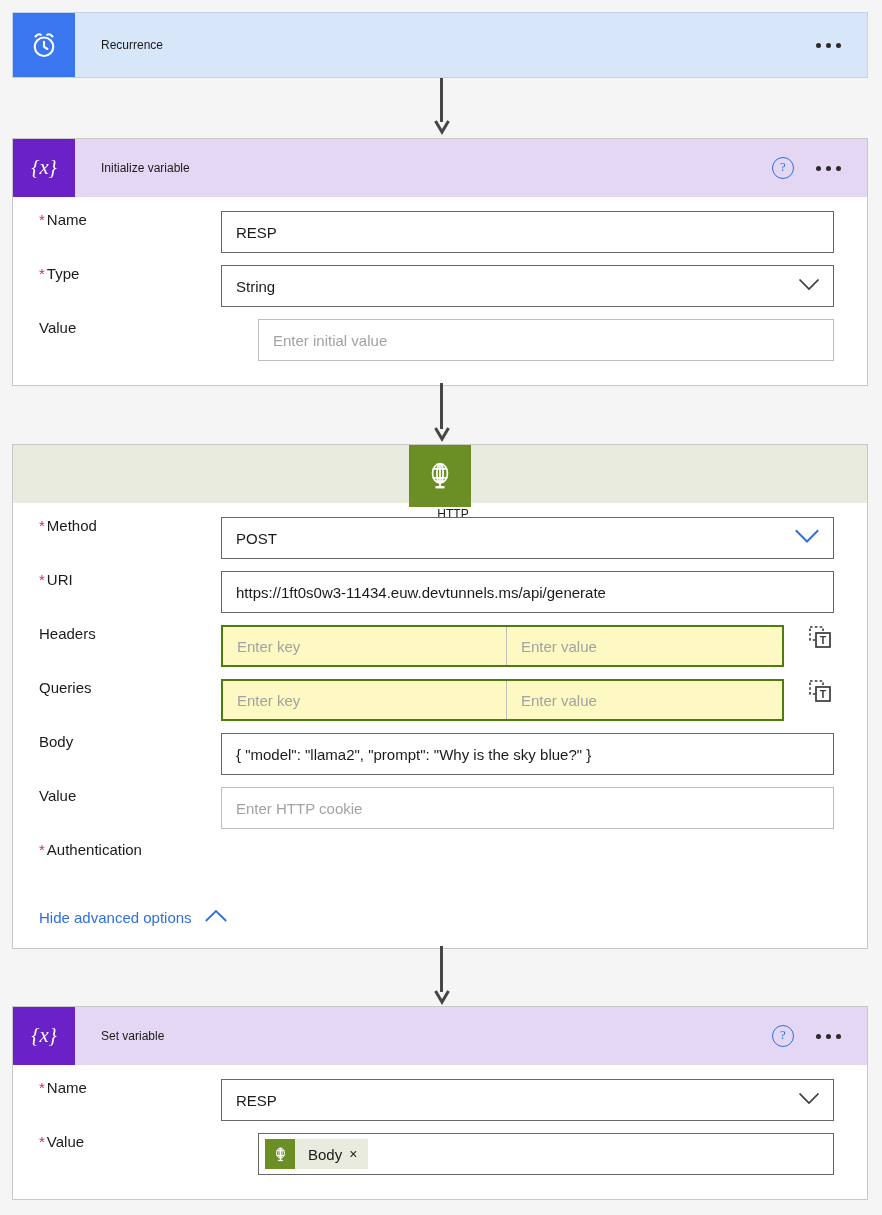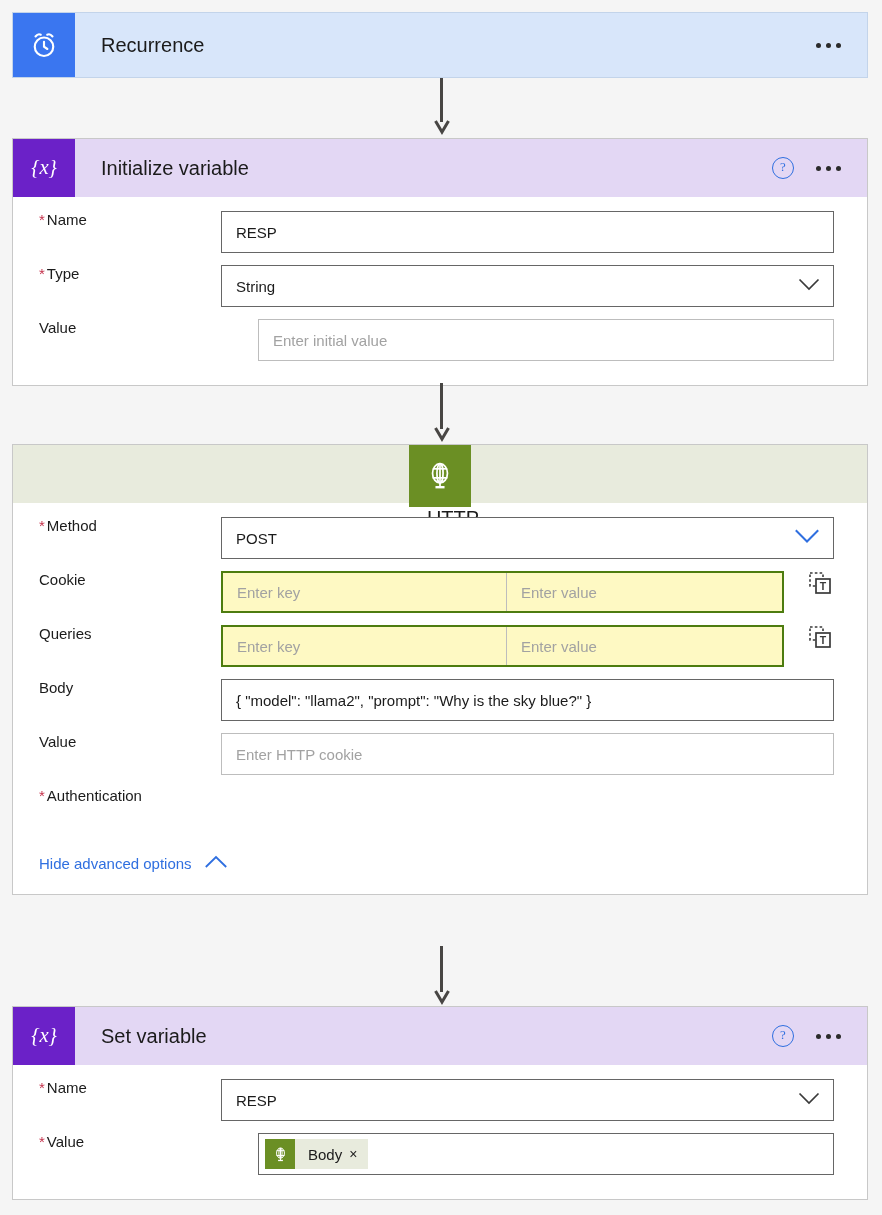--- a/index.html
+++ b/index.html
@@ -33,21 +33,21 @@
   }
   .icon-tile {
     width: 62px;
     height: 58px;
     flex: 0 0 62px;
     display: flex;
     align-items: center;
     justify-content: center;
   }
   .header-title {
-    font-size: 20px;
+    font-size: 12px;
     color: #1b1b1b;
     padding-left: 26px;
     flex: 1 1 auto;
     white-space: nowrap;
   }
   .header-actions {
     display: flex;
     align-items: center;
     gap: 22px;
     padding-right: 26px;
@@ -354,23 +354,31 @@
             <input class="textbox" type="text" readonly="" value="POST" style="">
             <span class="chevron">
               <svg width="26" height="15" viewBox="0 0 26 15">
                   <path d="M1.8 1.8 L13 13 L24.2 1.8" fill="none" stroke="#2f6fe0" stroke-width="2"></path>
                 </svg>
             </span>
           </div>
         </div>
       </div>
 
-
-      <div class="row">
-        <div class="field-label">Cookie</div>
+      <div class="row">
+        <div class="field-label">
+          <span class="req">*</span><span>URI</span>
+        </div>
+        <div class="control">
+          <input class="textbox" type="text" value="https://1ft0s0w3-11434.euw.devtunnels.ms/api/generate" style="">
+        </div>
+      </div>
+
+      <div class="row">
+        <div class="field-label">Headers</div>
         <div class="kv">
           <input class="k" type="text" placeholder="Enter key" style="">
           <input class="v" type="text" placeholder="Enter value" style="">
         </div>
         <div class="texttoggle">
           <svg width="24" height="24" viewBox="0 0 24 24">
             <rect x="2" y="2" width="13" height="13" fill="none" stroke="#3a3a3a" stroke-width="1.6" stroke-dasharray="2.6 2.2"></rect>
             <rect x="8" y="8" width="14" height="14" fill="#ffffff" stroke="#3a3a3a" stroke-width="1.7"></rect>
             <text x="15" y="19.4" text-anchor="middle" fill="#3a3a3a" font-family="Liberation Sans, sans-serif" font-size="10.5" font-weight="bold">T</text>
           </svg>

